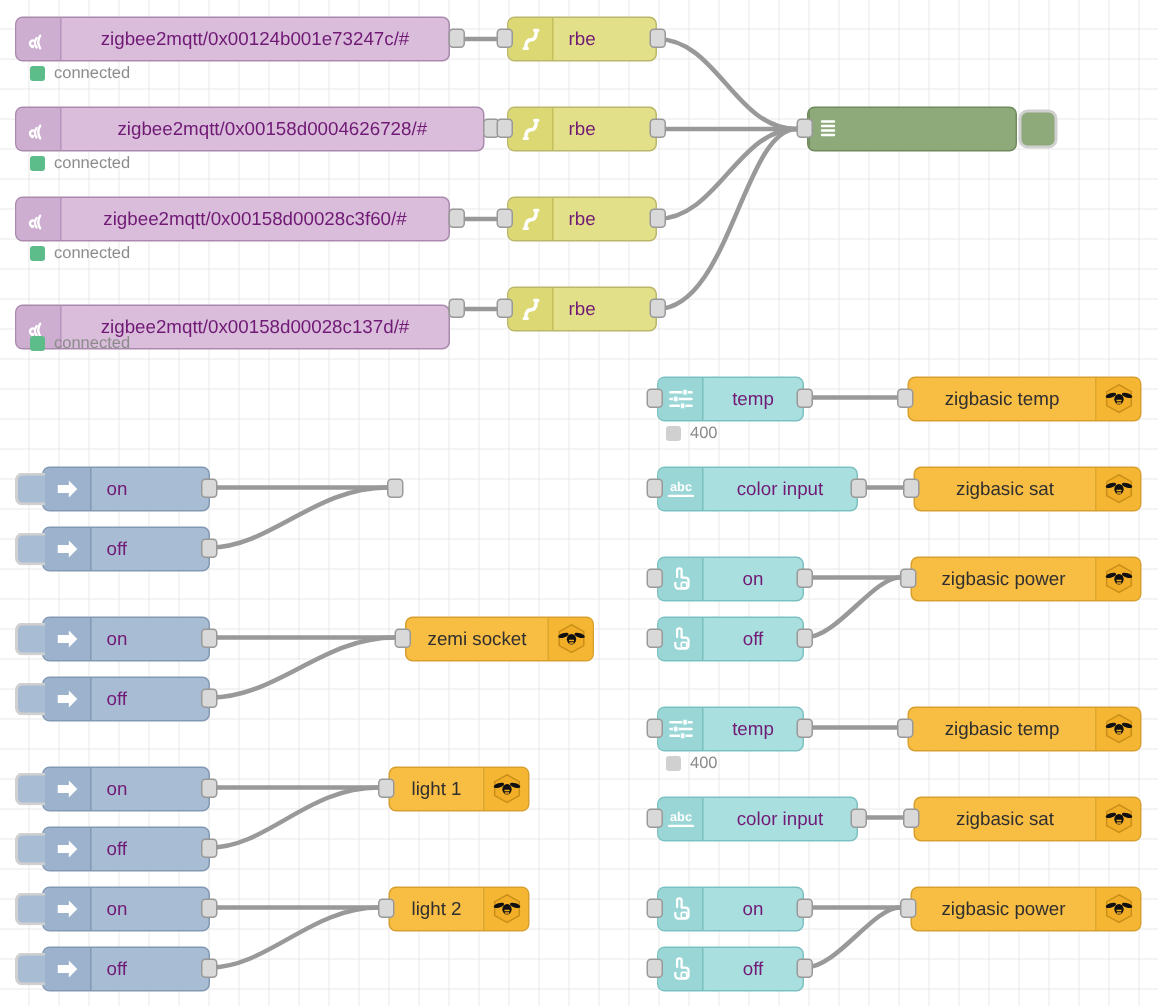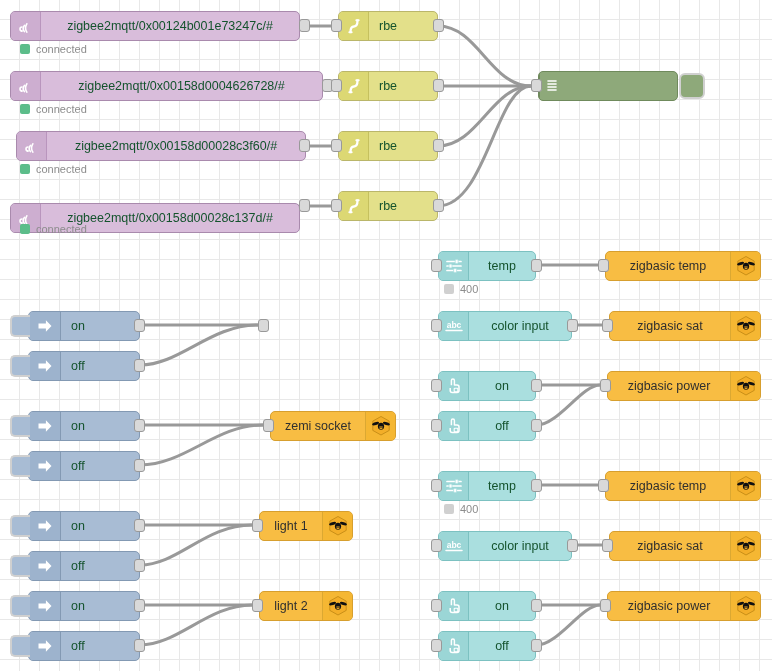--- a/index.html
+++ b/index.html
@@ -32,21 +32,21 @@
     border-radius: 5px;
     border: 1px solid #999;
     display: flex;
     align-items: stretch;
     overflow: hidden;
     box-shadow: 0 0 0 0 rgba(0,0,0,0);
   }
   .node .lbl {
     display: flex; align-items: center;
     font-size: 12.5px;
-    color: #14532d;
+    color: #701a75;
     white-space: nowrap;
   }
   
   .n-mqtt { background: #d9bddb; border-color: #a98aad; }
   .n-mqtt .ico {
     width: 30px; flex: 0 0 30px;
     background: #cdaed0;
     border-right: 1px solid #b995bd;
     display:flex; align-items:center; justify-content:center;
   }
@@ -215,21 +215,21 @@
         </svg>
     </span>
     <span class="lbl">zigbee2mqtt/0x00158d0004626728/#</span>
   </div>
   <div class="port" style="left:322px; top:79px;"></div>
   <div class="status" style="left:20px; top:103px;">
     <span class="dot dot-green"></span>
     <span>connected</span>
   </div>
 
-  <div class="node n-mqtt" style="left:16px; top:131px; width:290px;">
+  <div class="node n-mqtt" style="left:10px; top:131px; width:290px;">
     <span class="ico">
       <svg width="16" height="16" viewBox="0 0 16 16">
           <g fill="none" stroke="#fff" stroke-width="1.6" stroke-linecap="round">
             <path d="M4 13 A2 2 0 0 1 4 9"></path>
             <path d="M6.4 13.6 A5 5 0 0 1 6.4 7.4"></path>
             <path d="M8.8 14.2 A8 8 0 0 1 8.8 5.8"></path>
           </g>
           <circle cx="3.6" cy="13" r="1.1" fill="#fff"></circle>
         </svg>
     </span>

